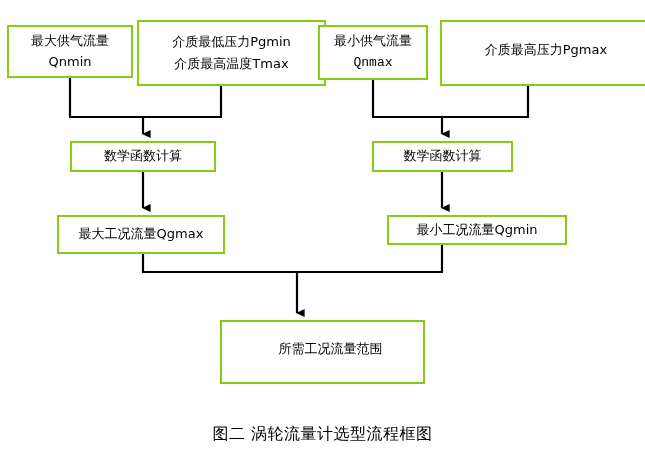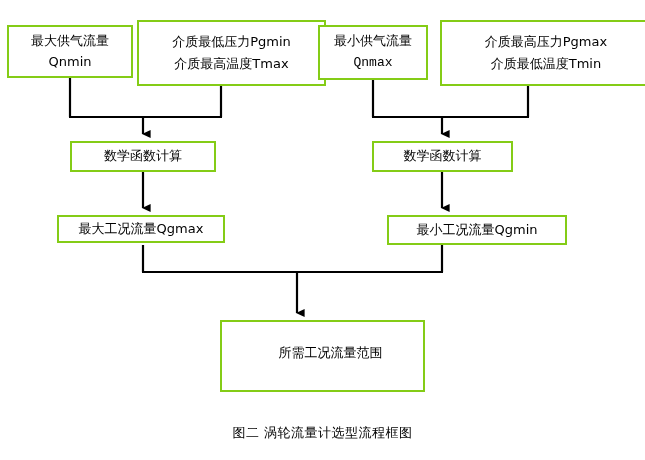--- a/index.html
+++ b/index.html
@@ -44,21 +44,21 @@
   .node .line-2 {
     display: block;
     white-space: nowrap;
   }
   .node.two-line .line-1 { margin-bottom: 5px; }
   .caption {
     position: absolute;
     left: 0;
     width: 645px;
     text-align: center;
-    font-size: 13px;
+    font-size: 16px;
     letter-spacing: 0.5px;
     z-index: 2;
   }
 </style>
 </head>
 <body>
 
 <div id="canvas">
 
   <svg id="flow-svg" viewBox="0 0 645 460" xmlns="http://www.w3.org/2000/svg">
@@ -108,38 +108,37 @@
     <span class="line-2">介质最高温度Tmax</span>
   </div>
 
   <div class="node two-line" style="left:318px; top:25px; width:110px; height:55px;font-family:Liberation Mono, monospace;">
     <span class="line-1">最小供气流量</span>
     <span class="line-2">Qnmax</span>
   </div>
 
   <div class="node two-line" style="left:440px; top:20px; width:212px; height:66px;">
     <span class="line-1">介质最高压力Pgmax</span>
-    <span class="line-2">介质最低温度Tmin</span>
   </div>
 
   <div class="node" style="left:70px; top:141px; width:146px; height:31px;">
     <span class="line-1">数学函数计算</span>
   </div>
 
   <div class="node" style="left:372px; top:141px; width:141px; height:31px;">
     <span class="line-1">数学函数计算</span>
   </div>
 
-  <div class="node" style="left:57px; top:215px; width:168px; height:28px;text-align:center;">
+  <div class="node" style="left:57px; top:215px; width:168px; height:39px;text-align:center;">
     <span class="line-1">最大工况流量Qgmax</span>
   </div>
 
   <div class="node" style="left:360px; top:215px; width:180px; height:30px;margin-left:27px;">
     <span class="line-1">最小工况流量Qgmin</span>
   </div>
 
-  <div class="node two-line" style="left:220px; top:320px; width:205px; height:72px;padding-left:16px;">
+  <div class="node two-line" style="left:220px; top:320px; width:205px; height:64px;padding-left:16px;">
     <span class="line-1">所需工况流量范围</span>
   </div>
 
   <div class="caption" style="top:424px;">图二  涡轮流量计选型流程框图</div>
 
 </div>
 
 </body></html>

